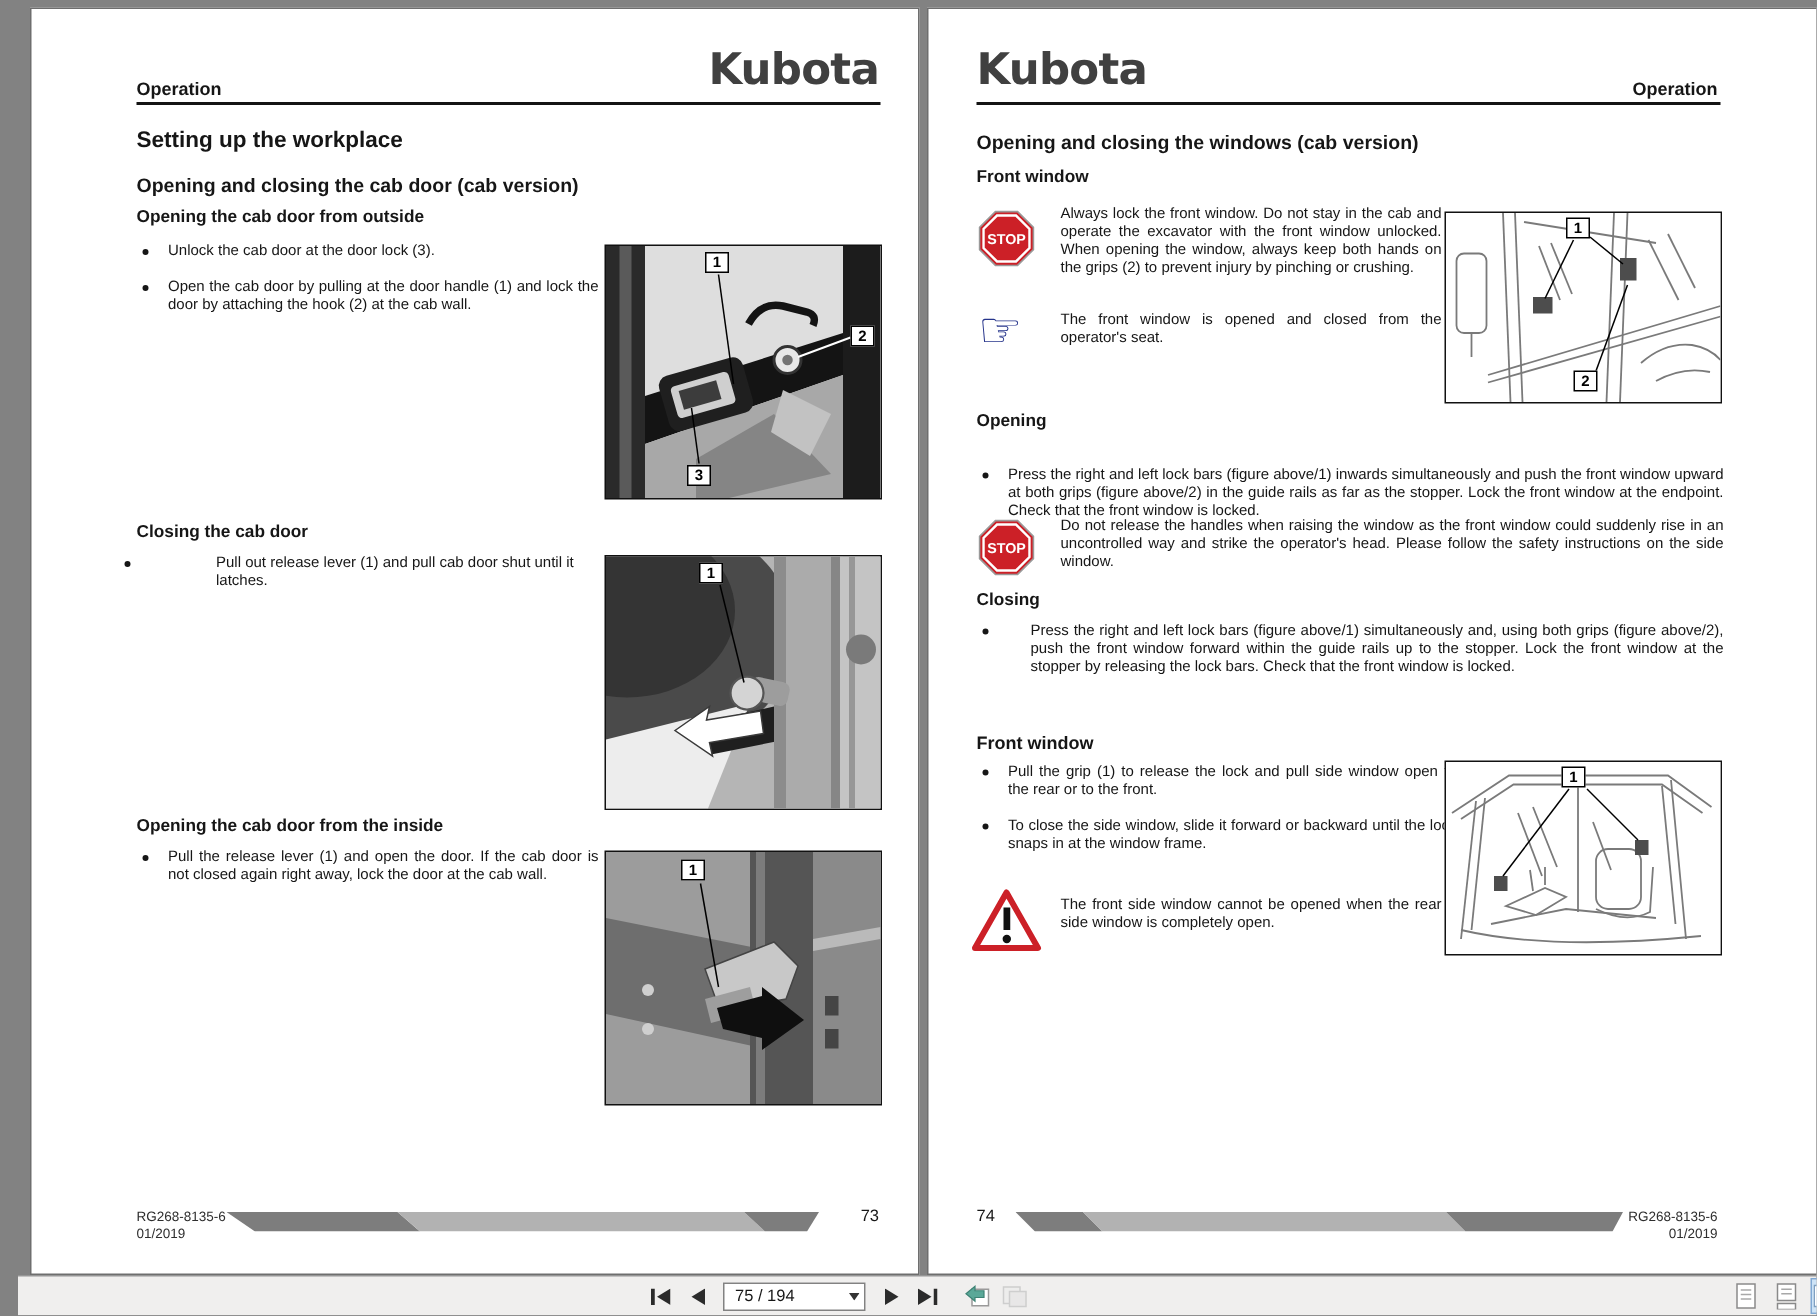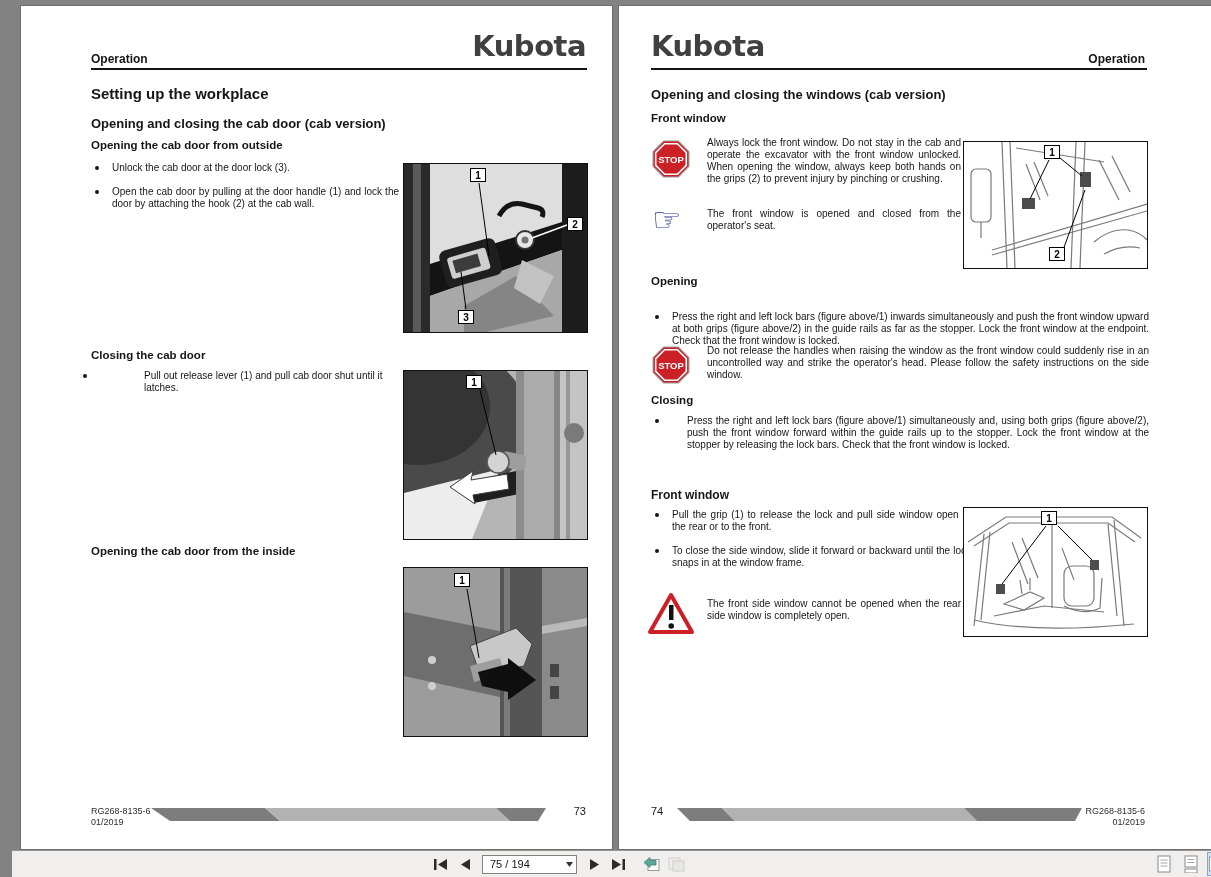--- a/index.html
+++ b/index.html
@@ -129,20 +129,24 @@
         <circle cx="170" cy="62" r="10" fill="#7a7a7a"></circle>
         <rect x="96" y="82" width="26" height="16" rx="5" fill="#9d9d9d" transform="rotate(12 109 90)"></rect>
         <circle cx="94" cy="91" r="11" fill="#d4d4d4" stroke="#555" stroke-width="1.5"></circle>
         <polygon points="46,116 69,100 67,109 103,103 105,118 69,124 71,133" fill="#ffffff" stroke="#3a3a3a" stroke-width="1"></polygon>
         <line x1="76" y1="19" x2="92" y2="84" stroke="#000" stroke-width="1"></line>
       </svg>
       <div class="callout" style="left:62px; top:4px;">1</div>
     </div>
 
     <div class="abs txt st" style="left:70px; top:539px;">Opening the cab door from the inside</div>
+    <div class="bullet" style="left:70px; top:560px; width:308px;">
+      <span class="dot"></span>
+      <div class="btxt body-txt just">Pull the release lever (1) and open the door. If the cab door is not closed again right away, lock the door at the cab wall.</div>
+    </div>
 
     <div class="fig" style="left:382px; top:561px; width:185px; height:170px;">
       <svg width="183" height="168" viewBox="0 0 183 168">
         <rect width="183" height="168" fill="#9c9c9c"></rect>
         <polygon points="0,44 110,66 110,132 0,108" fill="#6e6e6e"></polygon>
         <circle cx="28" cy="92" r="4" fill="#cfcfcf"></circle>
         <circle cx="28" cy="118" r="4" fill="#cfcfcf"></circle>
         <rect x="96" y="0" width="42" height="168" fill="#555555"></rect>
         <rect x="100" y="0" width="6" height="168" fill="#7c7c7c"></rect>
         <rect x="138" y="0" width="45" height="168" fill="#8a8a8a"></rect>

